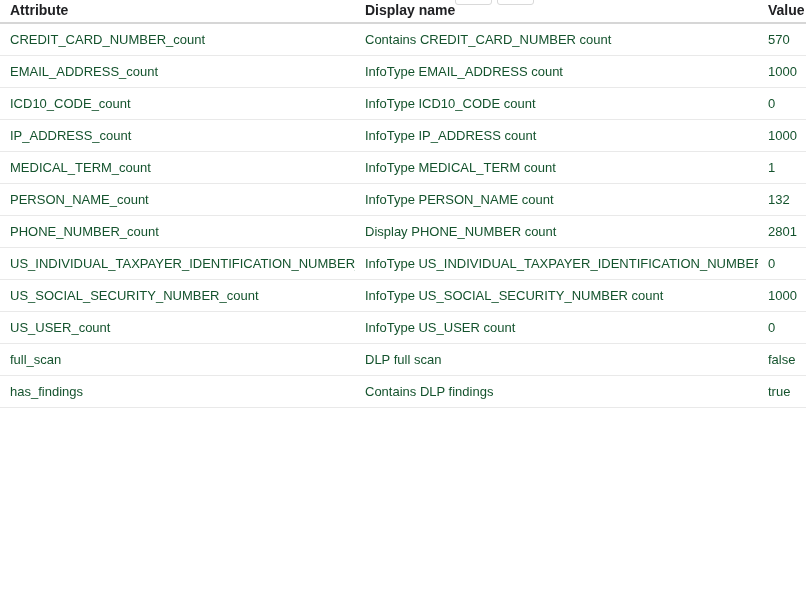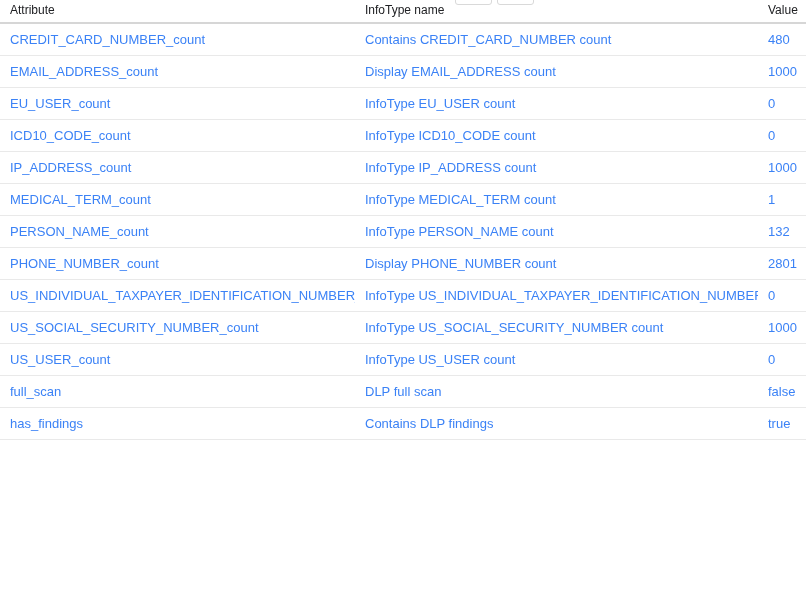--- a/index.html
+++ b/index.html
@@ -32,33 +32,33 @@
   }
   col.c-attr { width: 355px; }
   col.c-disp { width: 403px; }
   col.c-val  { width: 48px; }
 
   thead th {
     height: 23px;
     padding: 0 0 2px 10px;
     text-align: left;
     vertical-align: middle;
-    font-size: 12px;
-    font-weight: normal;
+    font-size: 14px;
+    font-weight: bold;
     color: #202124;
     border-bottom: 2px solid #d6d6d6;
     white-space: nowrap;
     overflow: hidden;
   }
   tbody td {
     height: 32px;
     padding: 0 2px 0 10px;
     vertical-align: middle;
     font-size: 13px;
-    color: #3b82f6;
+    color: #14532d;
     border-bottom: 1px solid #e9e9e9;
     white-space: nowrap;
     overflow: hidden;
   }
   tbody tr:last-child td { border-bottom: 1px solid #e9e9e9; }
 </style>
 </head>
 <body>
 
 <div class="page">
@@ -68,44 +68,39 @@
 
   <table>
     <colgroup>
       <col class="c-attr">
       <col class="c-disp">
       <col class="c-val">
     </colgroup>
     <thead>
       <tr>
         <th>Attribute</th>
-        <th>InfoType name</th>
+        <th>Display name</th>
         <th>Value</th>
       </tr>
     </thead>
     <tbody id="table-body">
   <tr>
     <td>CREDIT_CARD_NUMBER_count</td>
     <td>Contains CREDIT_CARD_NUMBER count</td>
-    <td>480</td>
+    <td>570</td>
   </tr>
 
 
 
   <tr>
     <td>EMAIL_ADDRESS_count</td>
-    <td>Display EMAIL_ADDRESS count</td>
+    <td>InfoType EMAIL_ADDRESS count</td>
     <td>1000</td>
   </tr>
 
-  <tr>
-    <td>EU_USER_count</td>
-    <td>InfoType EU_USER count</td>
-    <td>0</td>
-  </tr>
 
 
   <tr>
     <td>ICD10_CODE_count</td>
     <td>InfoType ICD10_CODE count</td>
     <td>0</td>
   </tr>
 
 
   <tr>

